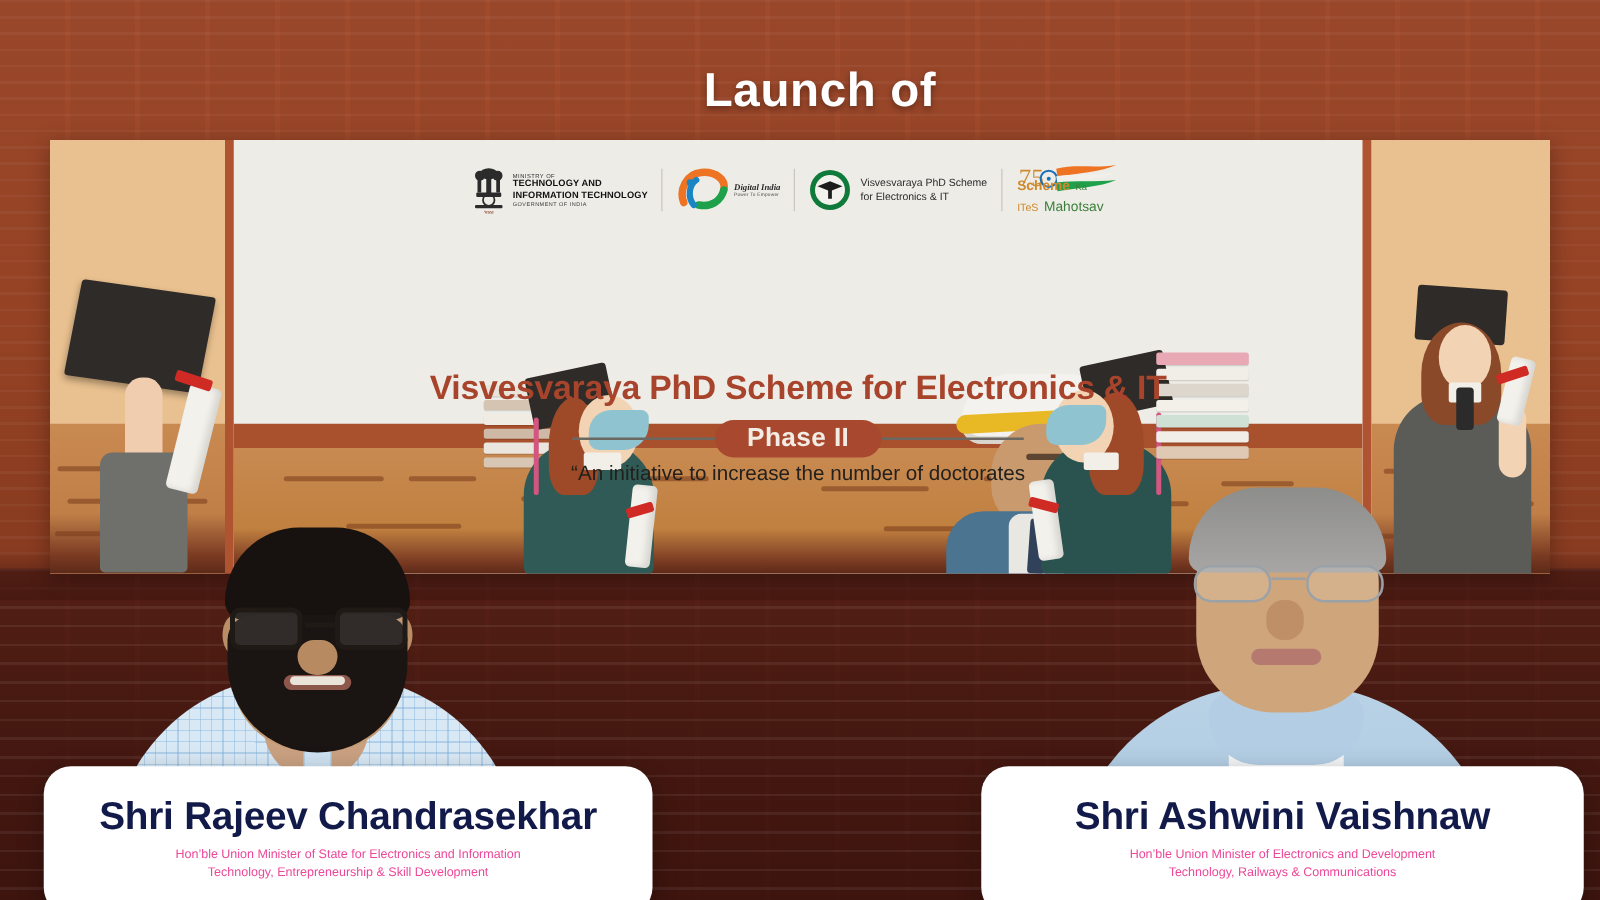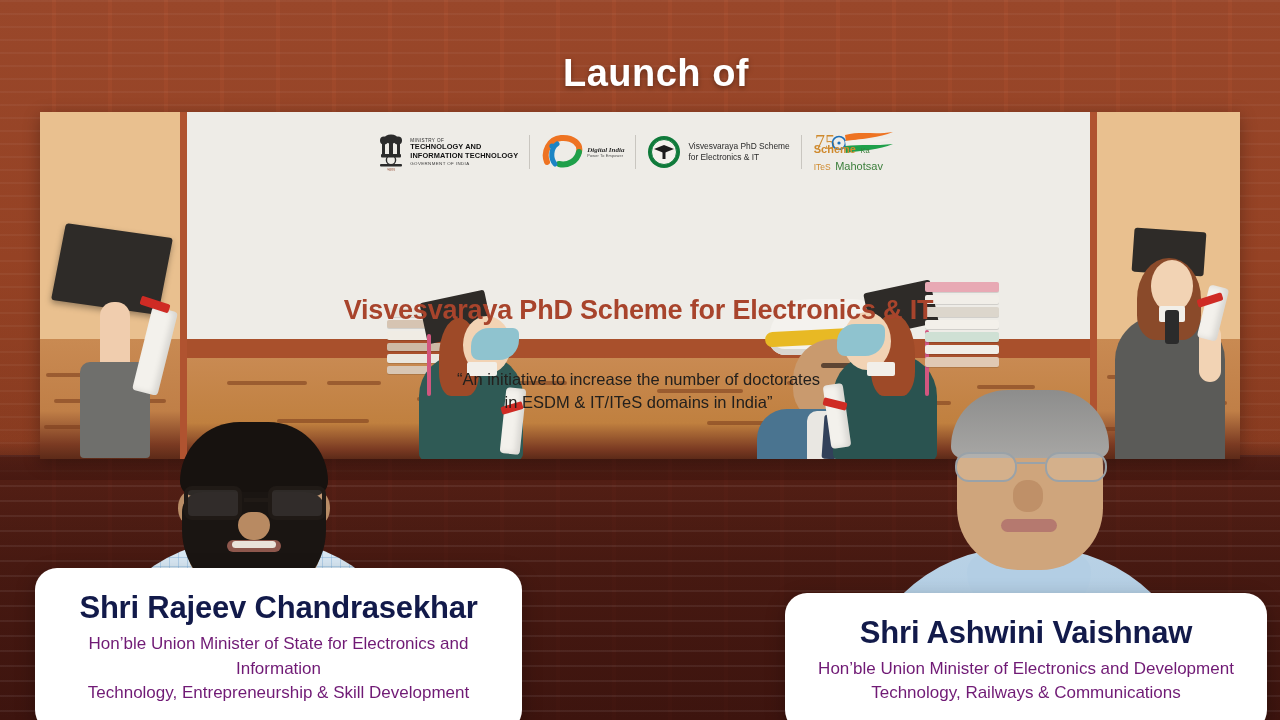--- a/index.html
+++ b/index.html
@@ -276,21 +276,21 @@
     background:#ffffff; border-radius:22px;
     padding:22px 14px 26px; text-align:center;
     box-shadow:0 6px 20px rgba(0,0,0,.28);
   }
   #cardL { left:35px; width:487px; }
   #cardR { left:785px; width:482px; }
   .card .nm {
     font-size:31px; font-weight:bold; color:#121a4a; letter-spacing:-.2px;
     margin-bottom:6px; white-space:nowrap;
   }
-  .card .dsg { font-size:17px; color:#701a75; line-height:1.45; }
+  .card .dsg { font-size:10px; color:#ec4899; line-height:1.45; }
 </style>
 </head>
 <body>
 
 <div id="bg">
   <div class="upper"></div>
   <div class="lower"></div>
   <div class="blendline"></div>
   <div class="brickmask"></div>
 </div>
@@ -489,24 +489,28 @@
             <span class="az2b">Mahotsav</span>
           </div>
         </div>
       </div>
     </div>
 
   </div>
 
   <div id="bannerTitle">Visvesvaraya PhD Scheme for Electronics &amp; IT</div>
 
+  <div id="phaseRow">
+    <div class="rule"></div>
+    <div id="phaseBadge">Phase II</div>
+    <div class="rule"></div>
+  </div>
 
   <div id="bannerSub">
     <div>“An initiative to increase the number of doctorates</div>
-    <div>in ESDM &amp; IT/ITeS domains in India”</div>
   </div>
 </div>
 
 <div class="person" id="personL">
   <div class="shirt"></div>
   <div class="neckV"></div>
   <div class="placket"></div>
   <div class="btn" style="bottom:96px;"></div>
   <div class="btn" style="bottom:54px;"></div>
   <div class="head"></div>

